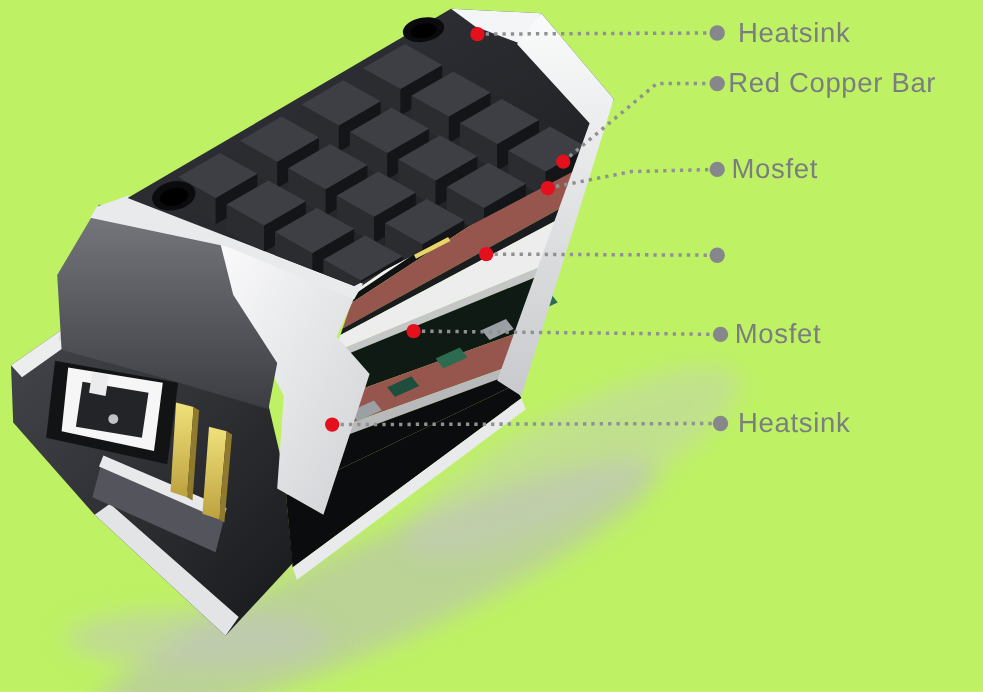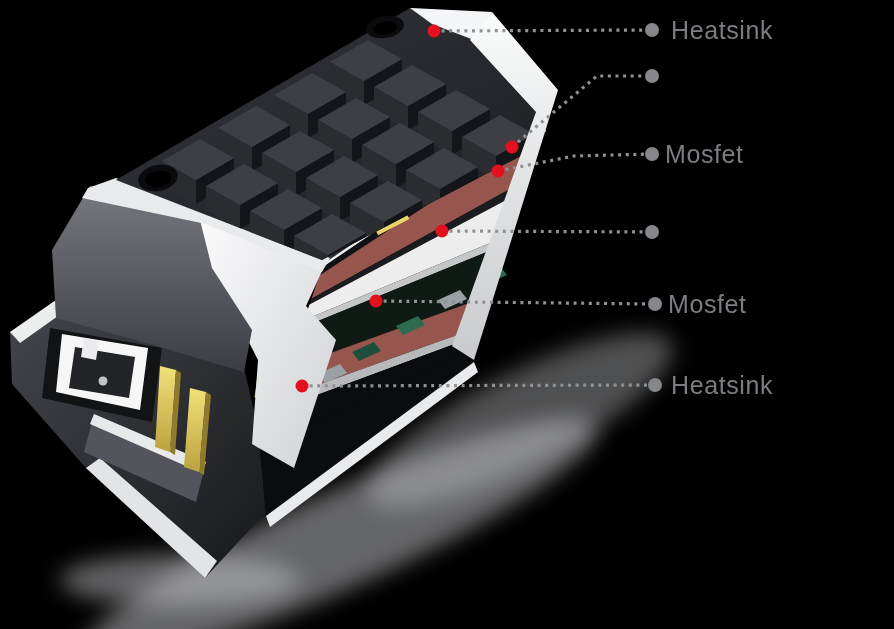--- a/index.html
+++ b/index.html
@@ -1,17 +1,17 @@
 <!DOCTYPE html>
 <html><head>
 <meta charset="utf-8">
 <style>
   html,body{margin:0;padding:0;background:#ffffff;}
   #stage{position:relative;width:894px;height:629px;overflow:hidden;
-         font-family:"Liberation Sans",sans-serif;background:#000000;}
+         font-family:"Liberation Sans",sans-serif;background:#bef264;}
   #scene{position:absolute;left:0;top:0;}
   #labels{position:absolute;left:0;top:0;width:100%;height:100%;pointer-events:none;}
   .ann-label{position:absolute;white-space:nowrap;transform:translateY(-52%);
              font-size:25px;letter-spacing:.6px;font-weight:400;}
 </style>
 </head>
 <body>
 
 <div id="stage">
 <svg id="scene" width="894" height="629" viewBox="0 0 894 629">
@@ -224,17 +224,18 @@
         <circle cx="376" cy="301" r="6.5" fill="#e5101e"></circle>
         <circle cx="655" cy="304" r="7" fill="#85878a"></circle>
         <polyline points="302,386 655,385" fill="none" stroke="#8f9193" stroke-width="3.2" stroke-dasharray="3 4.6"></polyline>
         <circle cx="302" cy="386" r="6.5" fill="#e5101e"></circle>
         <circle cx="655" cy="385" r="7" fill="#85878a"></circle>
       </g>
 </svg>
 
 <div id="labels">
       <div class="ann-label" style="left: 671px; top: 31px; color: rgb(123, 125, 128); font-size: 25px;">Heatsink</div>
+      <div class="ann-label" style="left: 662px; top: 77px; color: rgb(123, 125, 128); font-size: 25px;">Red Copper Bar</div>
       <div class="ann-label" style="left: 665px; top: 155px; color: rgb(123, 125, 128); font-size: 25px;">Mosfet</div>
       <div class="ann-label" style="left: 668px; top: 305px; color: rgb(123, 125, 128); font-size: 25px;">Mosfet</div>
       <div class="ann-label" style="left: 671px; top: 386px; color: rgb(123, 125, 128); font-size: 25px;">Heatsink</div>
     </div>
 </div>
 
 </body></html>

